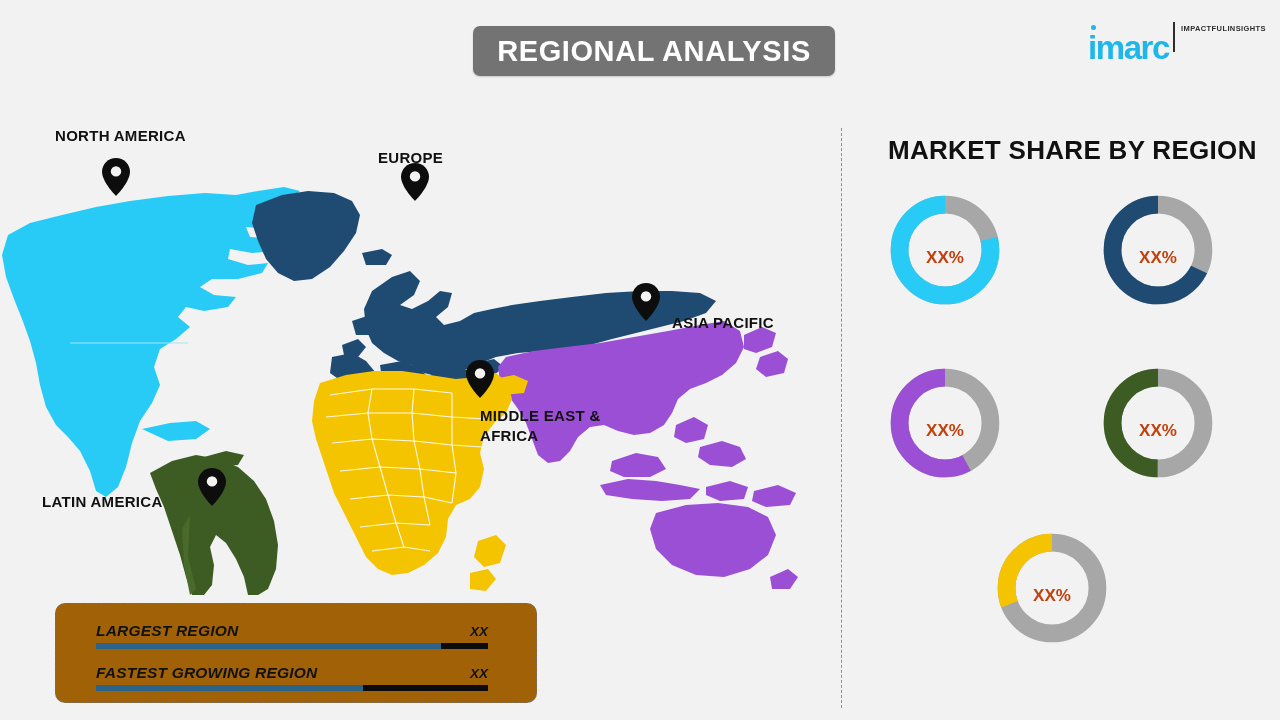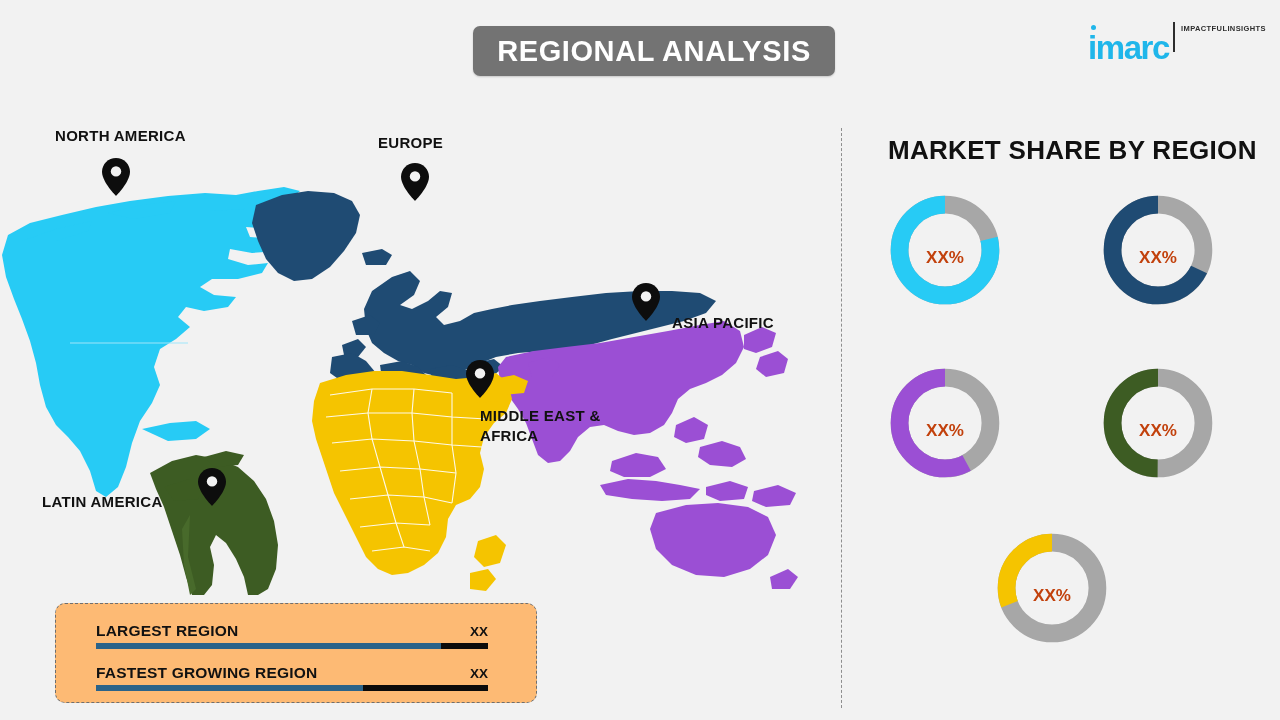--- a/index.html
+++ b/index.html
@@ -54,21 +54,21 @@
   .map-wrap svg { width: 100%; height: 100%; display: block; }
 
   
   .map-label {
     position: absolute;
     font-size: 15px; font-weight: bold; color: #111111;
     letter-spacing: 0.3px; line-height: 1.3;
     white-space: pre-line;
   }
   .lbl-na { left: 55px;  top: 126px; }
-  .lbl-eu { left: 378px; top: 133px; }
+  .lbl-eu { left: 378px; top: 148px; }
   .lbl-ap { left: 672px; top: 313px; }
   .lbl-mea{ left: 480px; top: 406px; }
   .lbl-la { left: 42px;  top: 492px; }
 
   
   .pin { position: absolute; width: 28px; height: 38px; }
   .pin svg { width: 100%; height: 100%; display: block; }
   .pin-na  { left: 102px; top: 158px; }
   .pin-eu  { left: 401px; top: 163px; }
   .pin-ap  { left: 632px; top: 283px; }
@@ -92,21 +92,22 @@
   .d2 { left: 885px;  top: 363px; }
   .d3 { left: 1098px; top: 363px; }
   .d4 { left: 992px;  top: 528px; }
 
   
   .legend-box {
     position: absolute; left: 55px; top: 603px;
     width: 482px; height: 100px;
     border: 1.5px dashed #6f6f6f;
     border-radius: 10px;
-    background: #fdba74;
+    background: #a16207;
+    font-style: italic;
   }
   .legend-row { position: absolute; left: 40px; width: 392px; }
   .legend-row.r0 { top: 18px; }
   .legend-row.r1 { top: 60px; }
   .legend-head { display: flex; justify-content: space-between; align-items: baseline; }
   .legend-name { font-size: 15.5px; font-weight: bold; color: #111111; letter-spacing: 0.2px; }
   .legend-val  { font-size: 13.5px; font-weight: bold; color: #111111; }
   .legend-bar {
     margin-top: 3px; height: 6px; width: 100%;
     background: #0b0b0b; position: relative; overflow: hidden;

